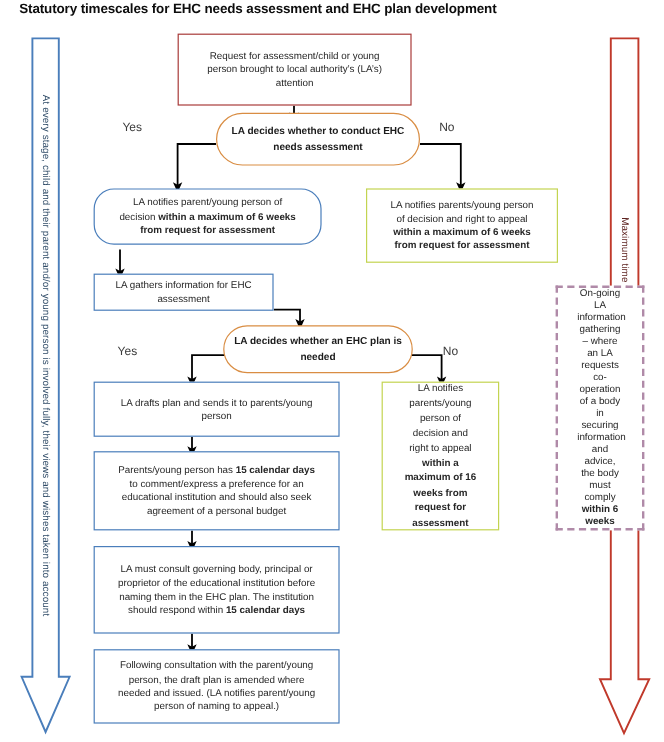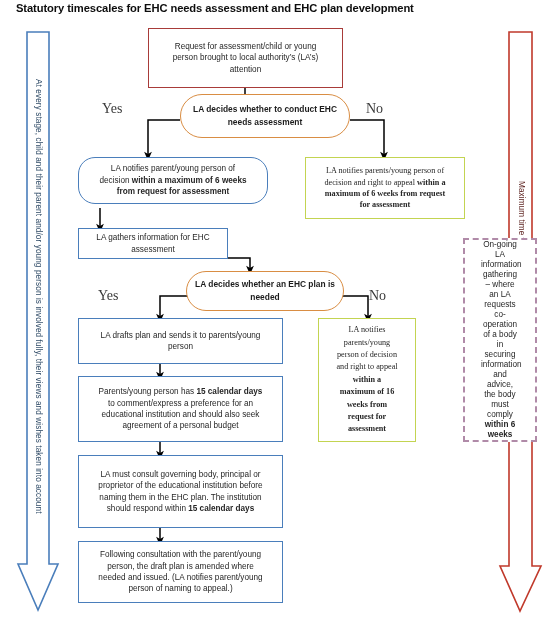--- a/index.html
+++ b/index.html
@@ -18,32 +18,32 @@
   .box{
     position:absolute;box-sizing:border-box;background:#ffffff;
     display:flex;align-items:center;justify-content:center;text-align:center;
     font-size:8.2px;line-height:11.4px;color:#262626;padding:3px 16px;
   }
   .box .t{display:block;width:100%;}
   .box b{font-weight:bold;}
 
   .box-red{border:1.4px solid #a83b39;}
   .box-blue{border:1.2px solid #4a7ebb;}
-  .box-green{border:1.4px solid #c3d451;font-family:Liberation Serif, serif;}
+  .box-green{border:1.4px solid #c3d451;}
   .box-dashed{border:2px dashed #b08aa8;}
 
   .oval{
     position:absolute;box-sizing:border-box;background:#ffffff;
     border:1.6px solid #d98d43;border-radius:24px;
     display:flex;align-items:center;justify-content:center;text-align:center;
     font-size:8.4px;line-height:13px;font-weight:bold;color:#1c1c1c;padding:2px 8px;
   }
 
   .ylabel{
-    position:absolute;font-size:14px;color:#3a3a3a;font-family:Liberation Serif, serif;
+    position:absolute;font-size:10px;color:#3a3a3a;
   }
 
   
   .sidearrow{position:absolute;}
   .sidearrow svg{display:block;}
   .sidearrow .vtext{
     position:absolute;left:0;top:0;width:100%;height:100%;
     display:flex;align-items:center;justify-content:center;
   }
   .sidearrow .vtext span{

